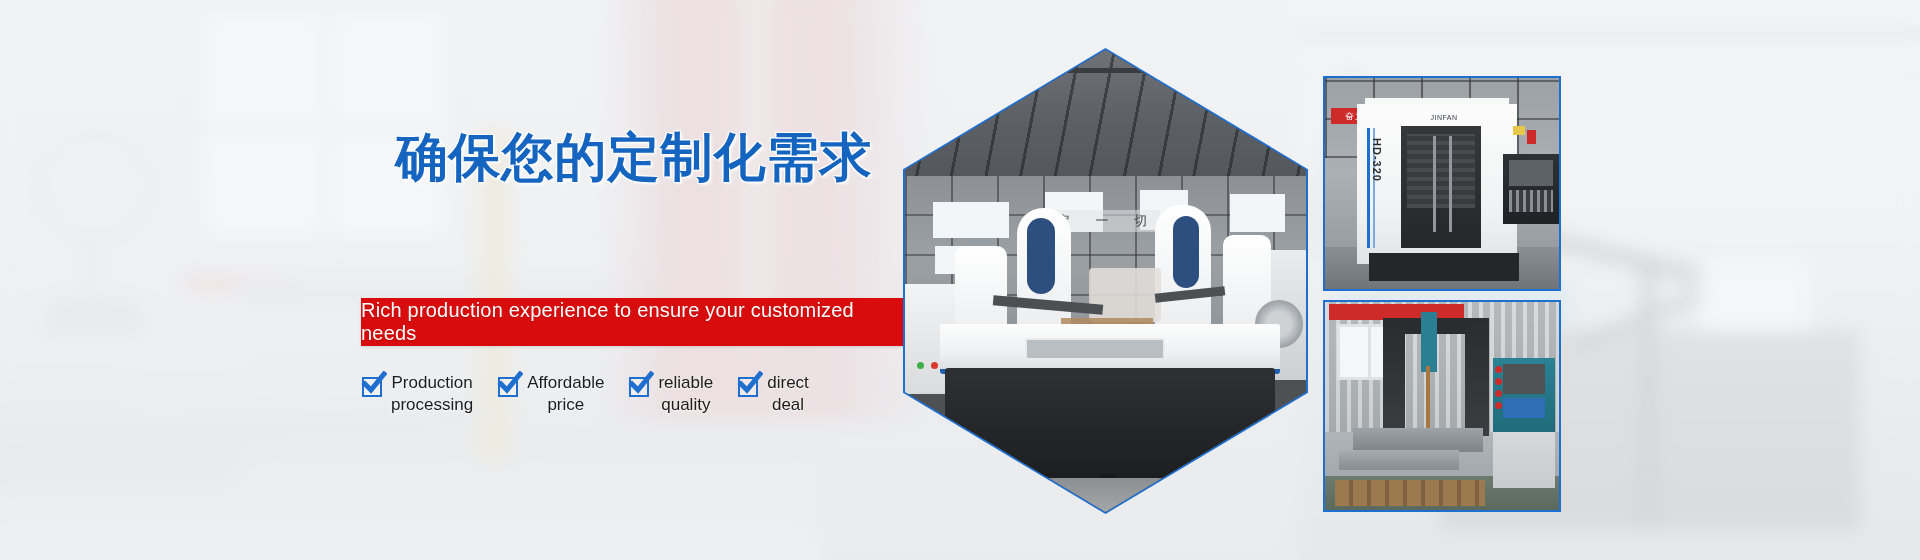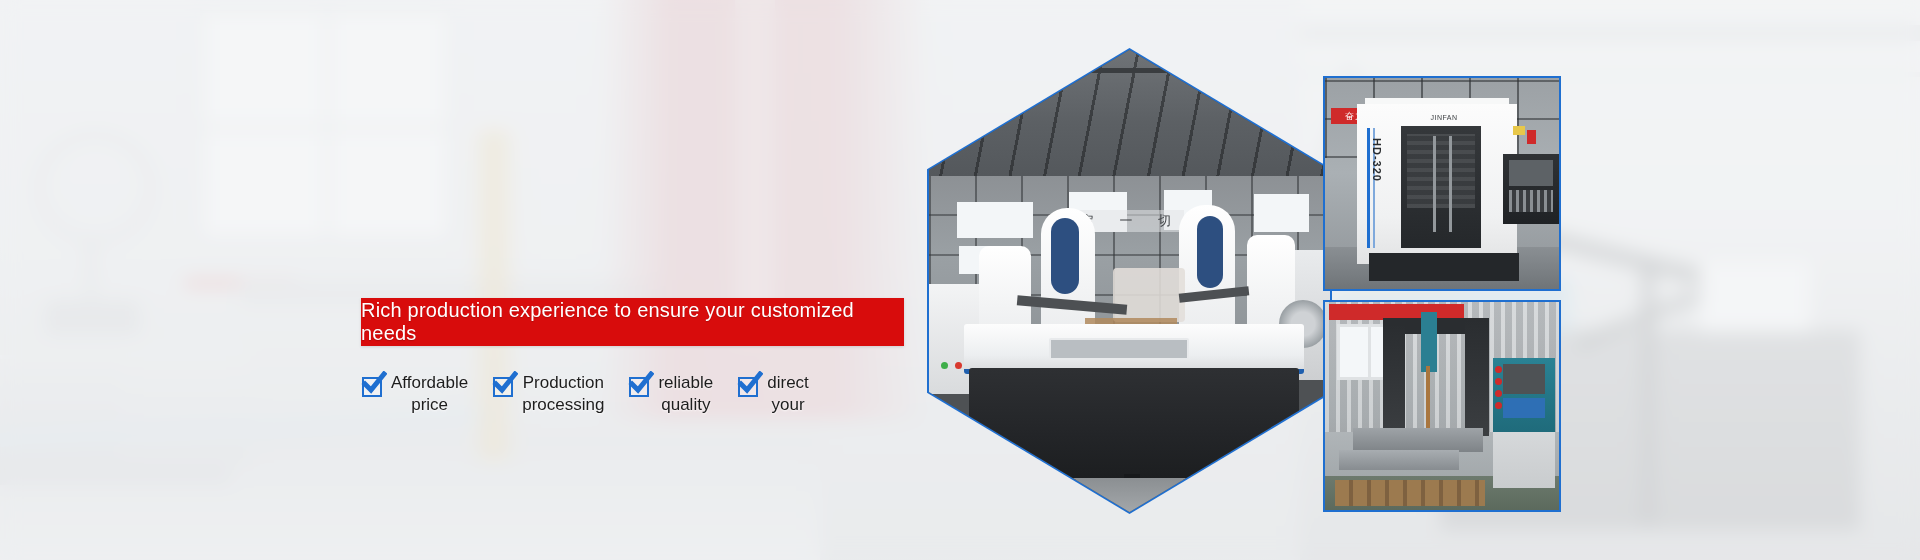--- a/index.html
+++ b/index.html
@@ -184,21 +184,21 @@
   }
   .cbx svg { position:absolute; left:-3px; top:-8px; width:26px; height:26px; }
   .feat-label {
     margin-left:9px; font-size:17px; line-height:22px; color:#1d1d1d;
     text-align:center; white-space:pre-line;
     text-shadow:0 1px 2px rgba(255,255,255,.85);
   }
 
   
   .hexwrap {
-    position:absolute; left:903px; top:48px; width:405px; height:466px;margin-left:24px;
+    position:absolute; left:903px; top:48px; width:405px; height:466px;
   }
   .hexborder {
     position:absolute; inset:0;
     background:#1f6fd0;
     clip-path:polygon(50% 0%,100% 26%,100% 74%,50% 100%,0% 74%,0% 26%);
   }
   .hexphoto {
     position:absolute; inset:2px;
     clip-path:polygon(50% 0%,100% 26%,100% 74%,50% 100%,0% 74%,0% 26%);
     overflow:hidden;
@@ -503,66 +503,67 @@
   <div class="bg-r-post"></div>
   <div class="bg-r-arm"></div>
   <div class="bg-r-arm2"></div>
   <div class="bg-r-win"></div>
 
   <div class="bg-blur"></div>
   <div class="bg-wash"></div>
 </div>
 
 <div class="headline">
+  <div class="l2">确保您的定制化需求</div>
 </div>
 
 <div class="redbar">
   <span>Rich production experience to ensure your customized needs</span>
 </div>
 
 <div class="features">
+
+  <div class="feat">
+    <span class="cbx">
+      <svg viewBox="0 0 26 26" aria-hidden="true">
+        <path d="M4 13 L10 19 L23 3" fill="none" stroke="#1f6fd0" stroke-width="5" stroke-linecap="square" stroke-linejoin="miter"></path>
+      </svg>
+    </span>
+    <span class="feat-label">Production
+processing</span>
+  </div>
 
   <div class="feat">
     <span class="cbx">
       <svg viewBox="0 0 26 26" aria-hidden="true">
         <path d="M4 13 L10 19 L23 3" fill="none" stroke="#1f6fd0" stroke-width="5" stroke-linecap="square" stroke-linejoin="miter"></path>
       </svg>
     </span>
     <span class="feat-label">Affordable
 price</span>
   </div>
 
   <div class="feat">
     <span class="cbx">
       <svg viewBox="0 0 26 26" aria-hidden="true">
         <path d="M4 13 L10 19 L23 3" fill="none" stroke="#1f6fd0" stroke-width="5" stroke-linecap="square" stroke-linejoin="miter"></path>
       </svg>
     </span>
-    <span class="feat-label">Production
-processing</span>
-  </div>
-
-  <div class="feat">
-    <span class="cbx">
-      <svg viewBox="0 0 26 26" aria-hidden="true">
-        <path d="M4 13 L10 19 L23 3" fill="none" stroke="#1f6fd0" stroke-width="5" stroke-linecap="square" stroke-linejoin="miter"></path>
-      </svg>
-    </span>
     <span class="feat-label">reliable
 quality</span>
   </div>
 
   <div class="feat">
     <span class="cbx">
       <svg viewBox="0 0 26 26" aria-hidden="true">
         <path d="M4 13 L10 19 L23 3" fill="none" stroke="#1f6fd0" stroke-width="5" stroke-linecap="square" stroke-linejoin="miter"></path>
       </svg>
     </span>
     <span class="feat-label">direct
-your</span>
+deal</span>
   </div>
 
 </div>
 
 <div class="hexwrap">
   <div class="hexborder"></div>
   <div class="hexphoto">
     <div class="hp-roof"></div>
     <div class="hp-truss"></div>
     <div class="hp-ridge"></div>

